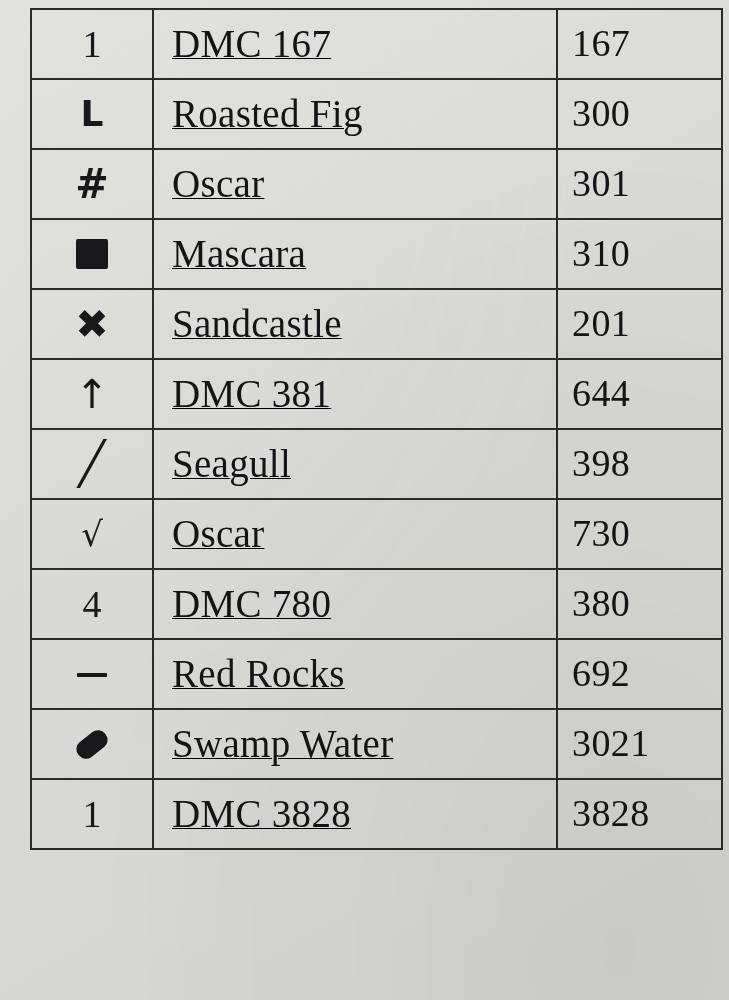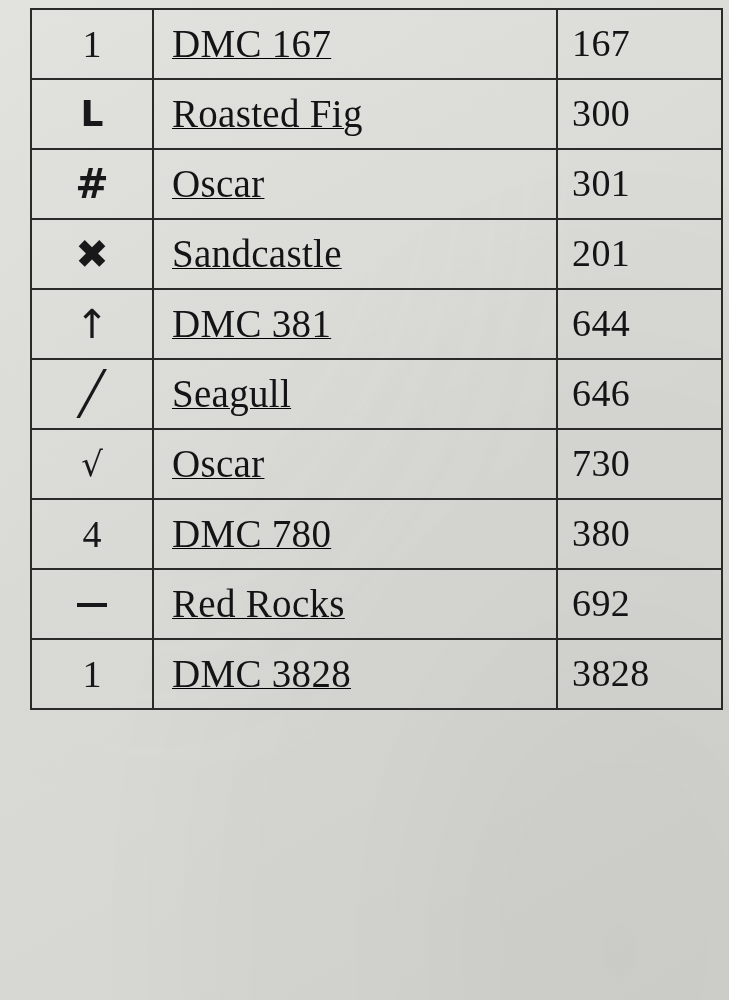--- a/index.html
+++ b/index.html
@@ -203,20 +203,31 @@
           <span class="sym sym-hash">#</span>
         </td>
         <td class="col-name">
           <span class="name-text">Oscar</span>
         </td>
         <td class="col-code">
           <span class="code-text">301</span>
         </td>
       </tr>
 
+      <tr>
+        <td class="col-symbol">
+          <span class="sym sym-square"></span>
+        </td>
+        <td class="col-name">
+          <span class="name-text">Mascara</span>
+        </td>
+        <td class="col-code">
+          <span class="code-text">310</span>
+        </td>
+      </tr>
 
       <tr>
         <td class="col-symbol">
           <span class="sym sym-x">✖</span>
         </td>
         <td class="col-name">
           <span class="name-text">Sandcastle</span>
         </td>
         <td class="col-code">
           <span class="code-text">201</span>
@@ -237,21 +248,21 @@
 
 
       <tr>
         <td class="col-symbol">
           <span class="sym sym-slash">╱</span>
         </td>
         <td class="col-name">
           <span class="name-text">Seagull</span>
         </td>
         <td class="col-code">
-          <span class="code-text">646</span>
+          <span class="code-text">398</span>
         </td>
       </tr>
 
       <tr>
         <td class="col-symbol">
           <span class="sym sym-check">√</span>
         </td>
         <td class="col-name">
           <span class="name-text">Oscar</span>
         </td>
@@ -277,20 +288,31 @@
           <span class="sym sym-dash"></span>
         </td>
         <td class="col-name">
           <span class="name-text">Red Rocks</span>
         </td>
         <td class="col-code">
           <span class="code-text">692</span>
         </td>
       </tr>
 
+      <tr>
+        <td class="col-symbol">
+          <span class="sym sym-pill"></span>
+        </td>
+        <td class="col-name">
+          <span class="name-text">Swamp Water</span>
+        </td>
+        <td class="col-code">
+          <span class="code-text">3021</span>
+        </td>
+      </tr>
 
       <tr>
         <td class="col-symbol">
           <span class="sym sym-digit1">1</span>
         </td>
         <td class="col-name">
           <span class="name-text">DMC 3828</span>
         </td>
         <td class="col-code">
           <span class="code-text">3828</span>

